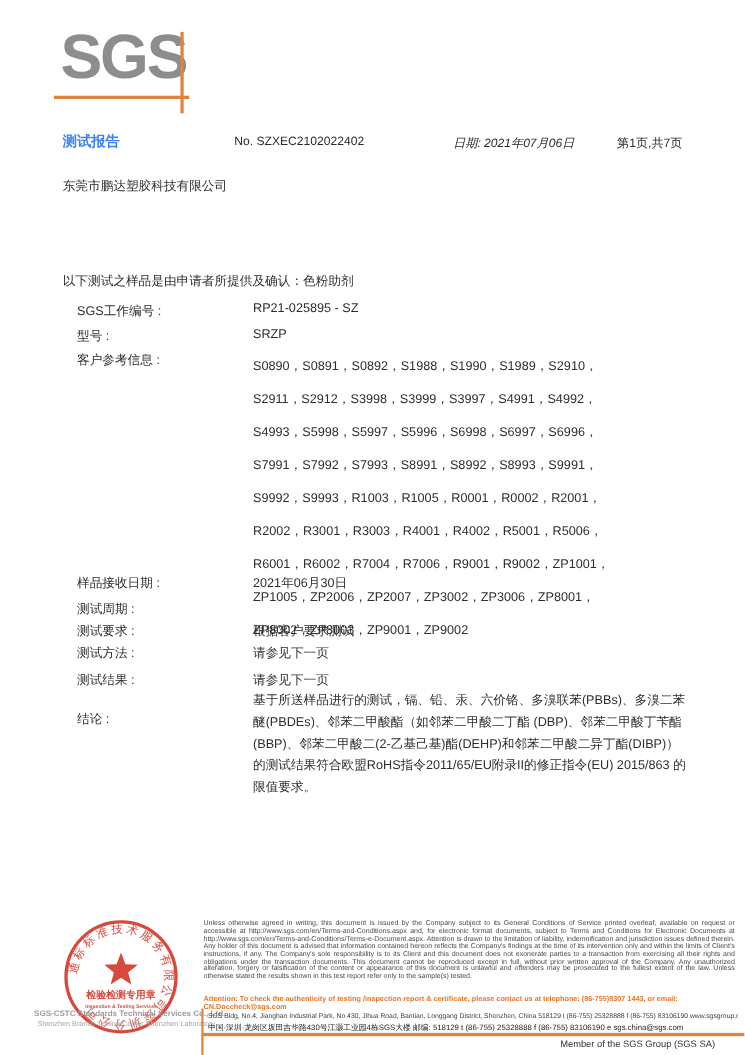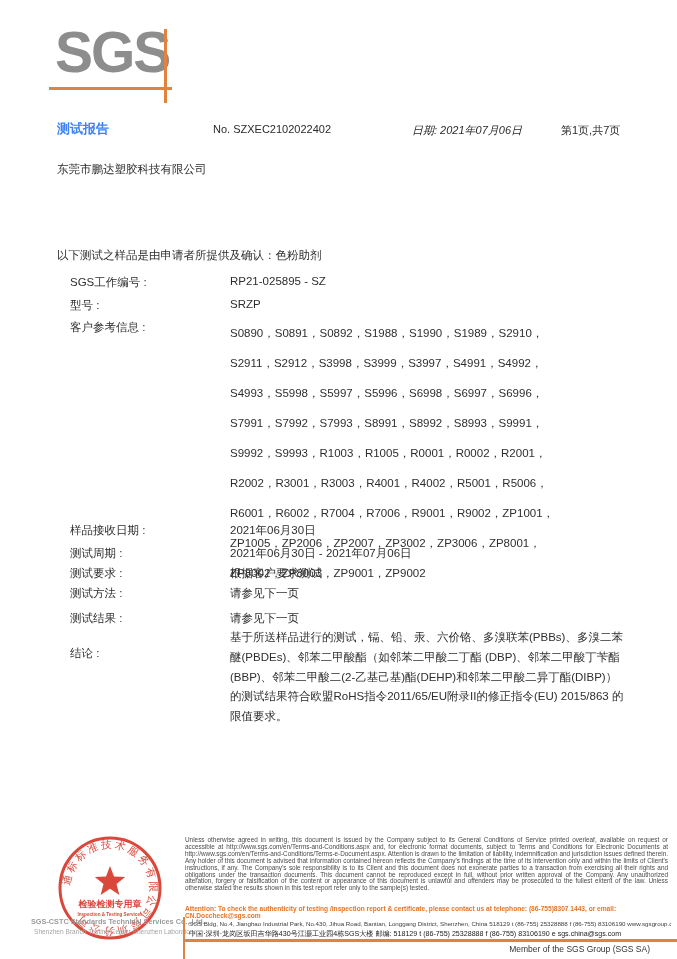--- a/index.html
+++ b/index.html
@@ -70,21 +70,20 @@
 S9992，S9993，R1003，R1005，R0001，R0002，R2001，
 R2002，R3001，R3003，R4001，R4002，R5001，R5006，
 R6001，R6002，R7004，R7006，R9001，R9002，ZP1001，
 ZP1005，ZP2006，ZP2007，ZP3002，ZP3006，ZP8001，
 ZP8002，ZP8003，ZP9001，ZP9002</div>
 
   <div class="fld-label" style="top:523px">样品接收日期 :</div>
   <div class="fld-value" style="top:523px">2021年06月30日</div>
 
   <div class="fld-label" style="top:546px">测试周期 :</div>
-  <div class="fld-value" style="top:546px">2021年06月30日 - 2021年07月06日</div>
 
   <div class="fld-label" style="top:566px">测试要求 :</div>
   <div class="fld-value" style="top:566px">根据客户要求测试</div>
 
   <div class="fld-label" style="top:586px">测试方法 :</div>
   <div class="fld-value" style="top:586px">请参见下一页</div>
 
   <div class="fld-label" style="top:611px">测试结果 :</div>
   <div class="fld-value" style="top:611px">请参见下一页</div>
 

